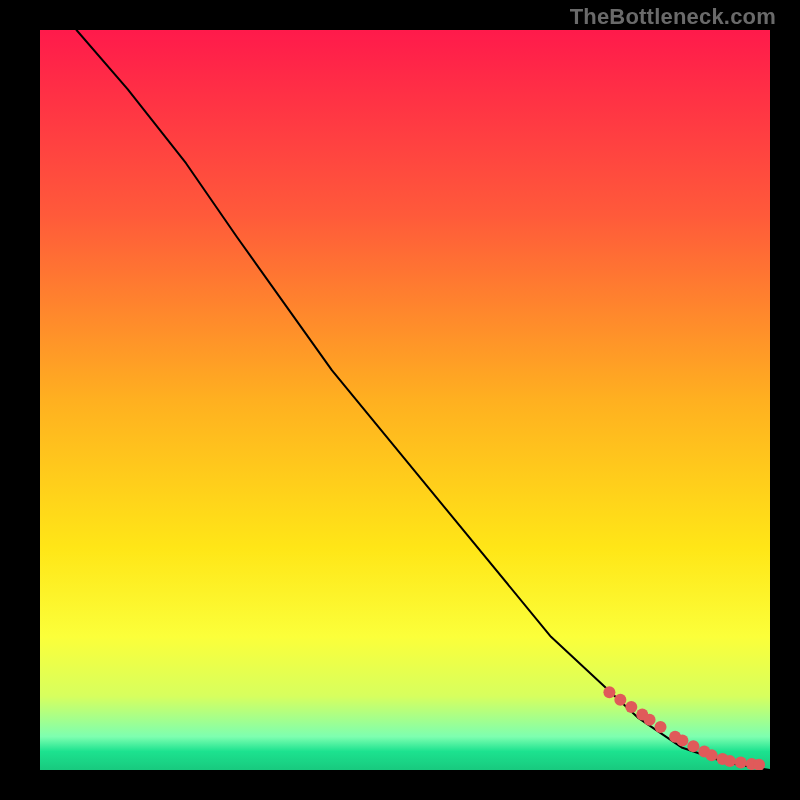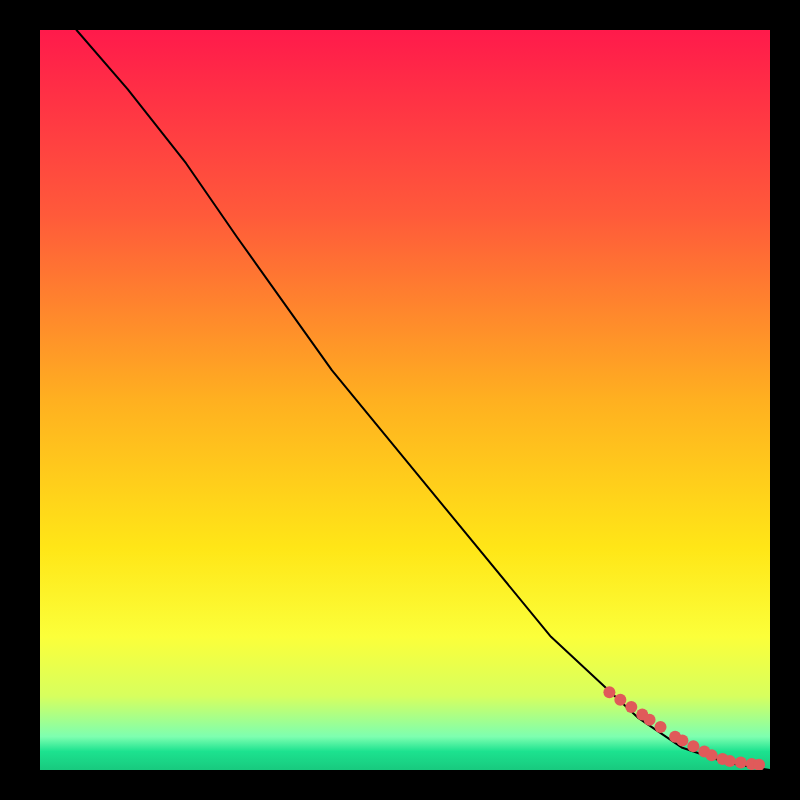--- a/index.html
+++ b/index.html
@@ -33,20 +33,21 @@
     width: 730px;
     height: 740px;
   }
   svg { display: block; }
 </style>
 </head>
 <body>
 
 <div class="outer">
 
+  <div class="watermark">TheBottleneck.com</div>
 
   <div class="plot">
     <svg id="chartsvg" viewBox="0 0 730 740" width="730" height="740">
       <defs>
         <linearGradient id="bggrad" x1="0" y1="0" x2="0" y2="1">
             <stop offset="0%" stop-color="#ff1a4b"></stop>
             <stop offset="25%" stop-color="#ff5a3a"></stop>
             <stop offset="50%" stop-color="#ffb020"></stop>
             <stop offset="70%" stop-color="#ffe617"></stop>
             <stop offset="82%" stop-color="#fbff3a"></stop>

